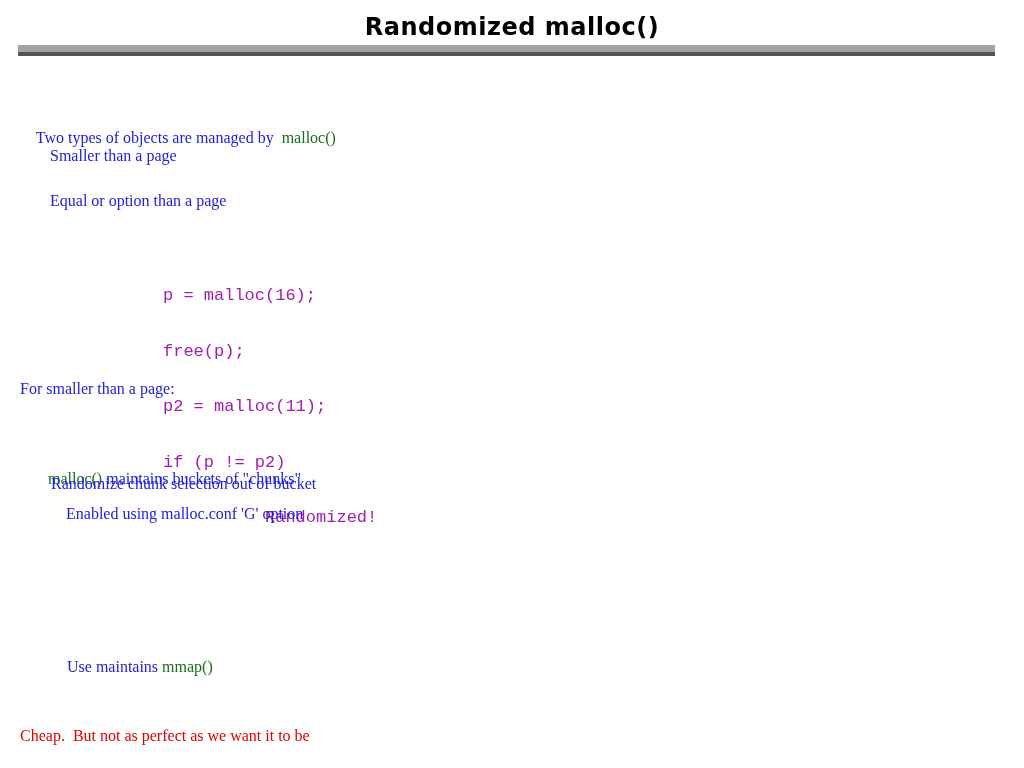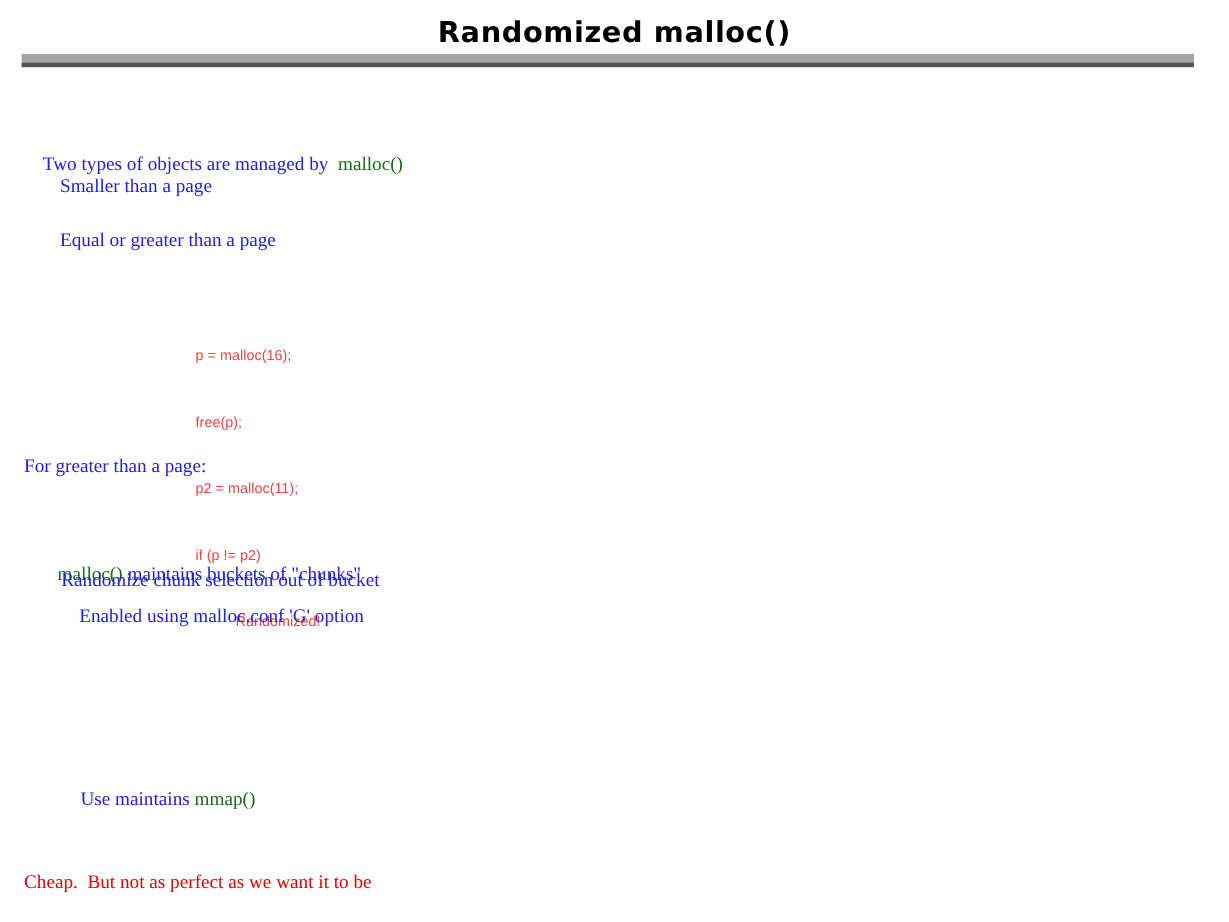--- a/index.html
+++ b/index.html
@@ -80,24 +80,24 @@
   .green  { color: #1a6b1a; }
   .red    { color: #e00000; }
 
   .seg { white-space: pre; }
 
   
   .code-block {
     position: absolute;
     left: 163px;
     top: 250px;
-    font-family: Liberation Sans, sans-serif;
-    font-size: 12px;
+    font-family: Liberation Mono, monospace;
+    font-size: 17px;
     line-height: 18.5px;
-    color: #ef4444;
+    color: #a21caf;
     white-space: pre;
   }
   .code-line { white-space: pre; }
 </style>
 </head>
 <body>
 
 <div class="slide">
 
   <div class="title-bar">
@@ -107,31 +107,31 @@
   <div class="divider">
     <div class="divider-top"></div>
     <div class="divider-bottom"></div>
   </div>
 
   <div class="body-line" style="left:20px; top:99px;">
     <span class="seg blue">Two types of objects are managed by  </span><span class="seg green">malloc()</span>
   </div>
 
   <div class="body-line blue" style="left:50px; top:143px;">Smaller than a page</div>
-  <div class="body-line blue" style="left:50px; top:188px;">Equal or greater than a page</div>
+  <div class="body-line blue" style="left:50px; top:188px;">Equal or option than a page</div>
 
   <div class="code-block">
     <div class="code-line">p = malloc(16);</div>
     <div class="code-line">free(p);</div>
     <div class="code-line">p2 = malloc(11);</div>
     <div class="code-line">if (p != p2)</div>
     <div class="code-line">          Randomized!</div>
   </div>
 
-  <div class="body-line blue" style="left:20px; top:376px;">For greater than a page:</div>
+  <div class="body-line blue" style="left:20px; top:376px;">For smaller than a page:</div>
 
   <div class="body-line" style="left:32px; top:440px;">
     <span class="seg green">malloc()</span><span class="seg blue"> maintains buckets of "chunks"</span>
   </div>
 
   <div class="body-line blue" style="left:51px; top:471px;">Randomize chunk selection out of bucket</div>
   <div class="body-line blue" style="left:66px; top:501px;">Enabled using malloc.conf 'G' option</div>
 
 
   <div class="body-line" style="left:51px; top:628px;">

